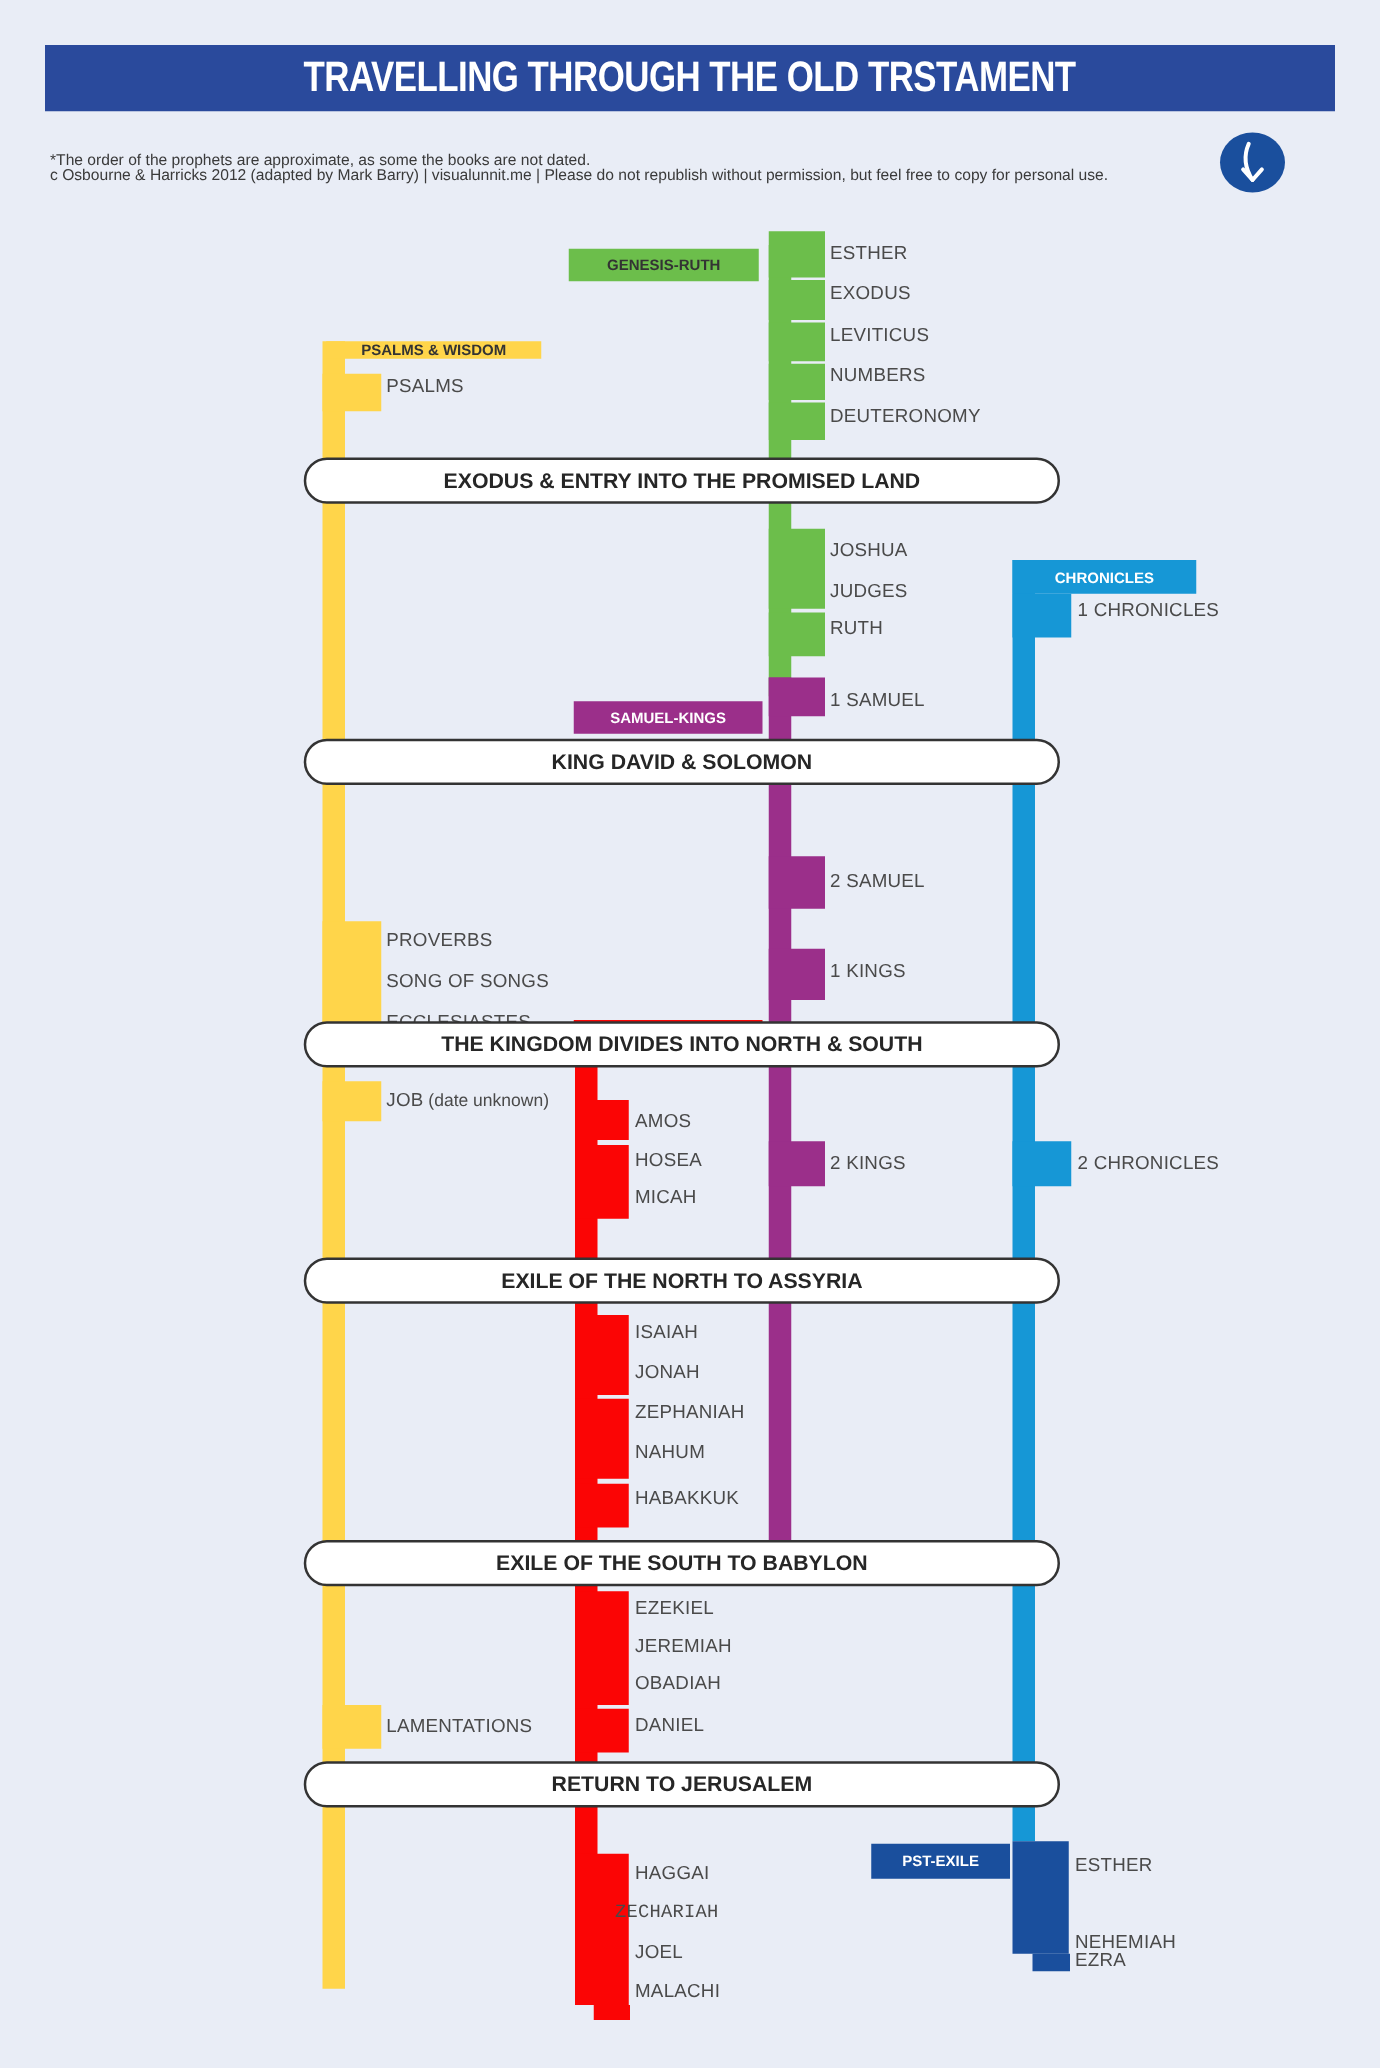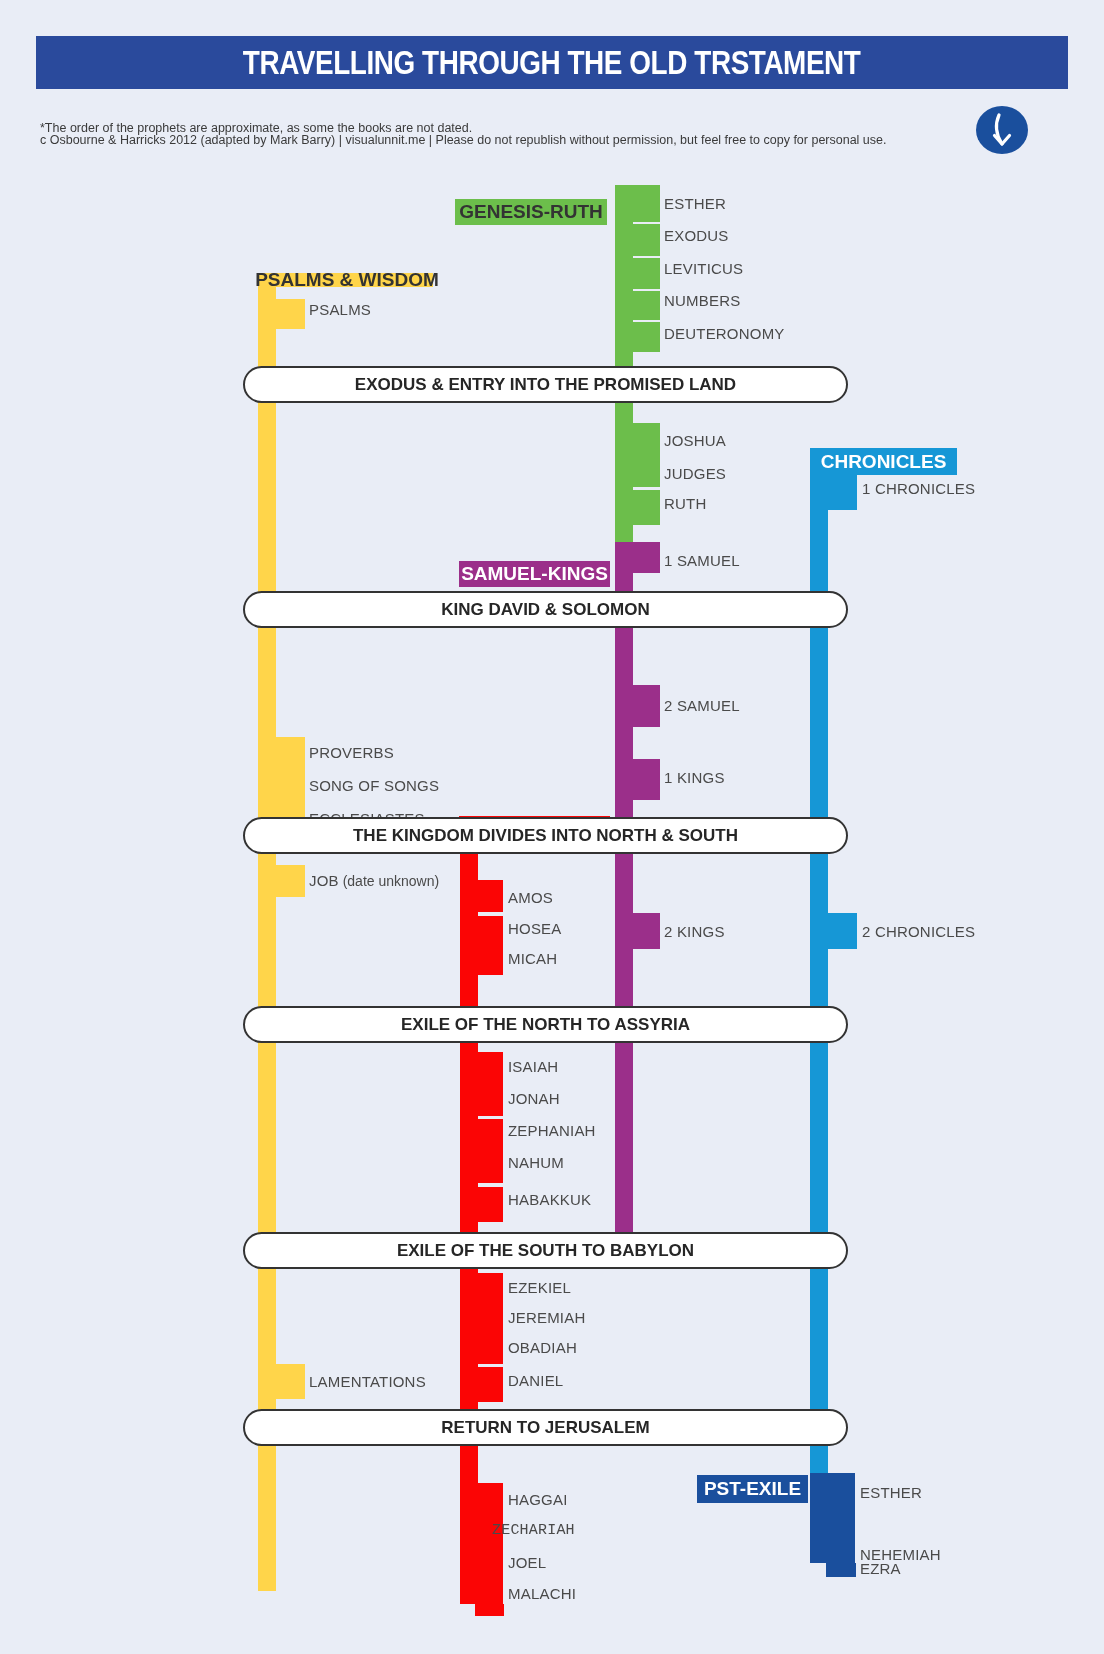--- a/index.html
+++ b/index.html
@@ -29,21 +29,21 @@
   }
   
   .logo{
     border-radius:50%;
     display:flex;align-items:center;justify-content:center;
   }
   
   .bar,.tab,.block{position:absolute;}
   .groupbox{
     position:absolute;display:flex;align-items:center;justify-content:center;
-    font-weight:bold;font-size:19px;white-space:nowrap;
+    font-weight:bold;font-size:12px;white-space:nowrap;
   }
   .groupbox.dark{color:#333333;}
   .groupbox.light{color:#ffffff;}
   .booklabel{
     position:absolute;transform:translateY(-50%);
     font-size:15px;color:#4A4A4A;white-space:nowrap;letter-spacing:0.2px;
   }
   .booklabel .note{font-size:14px;letter-spacing:0;}
   .banner{
     position:absolute;

